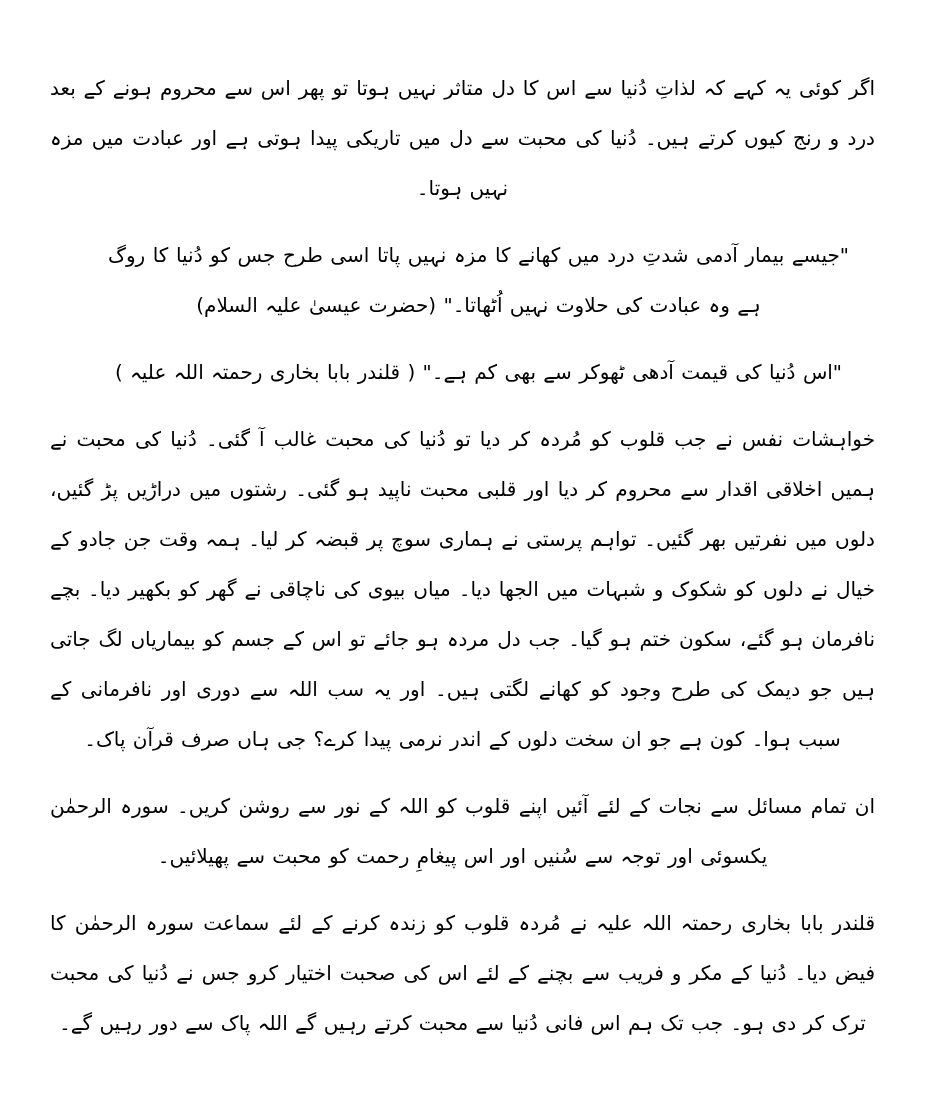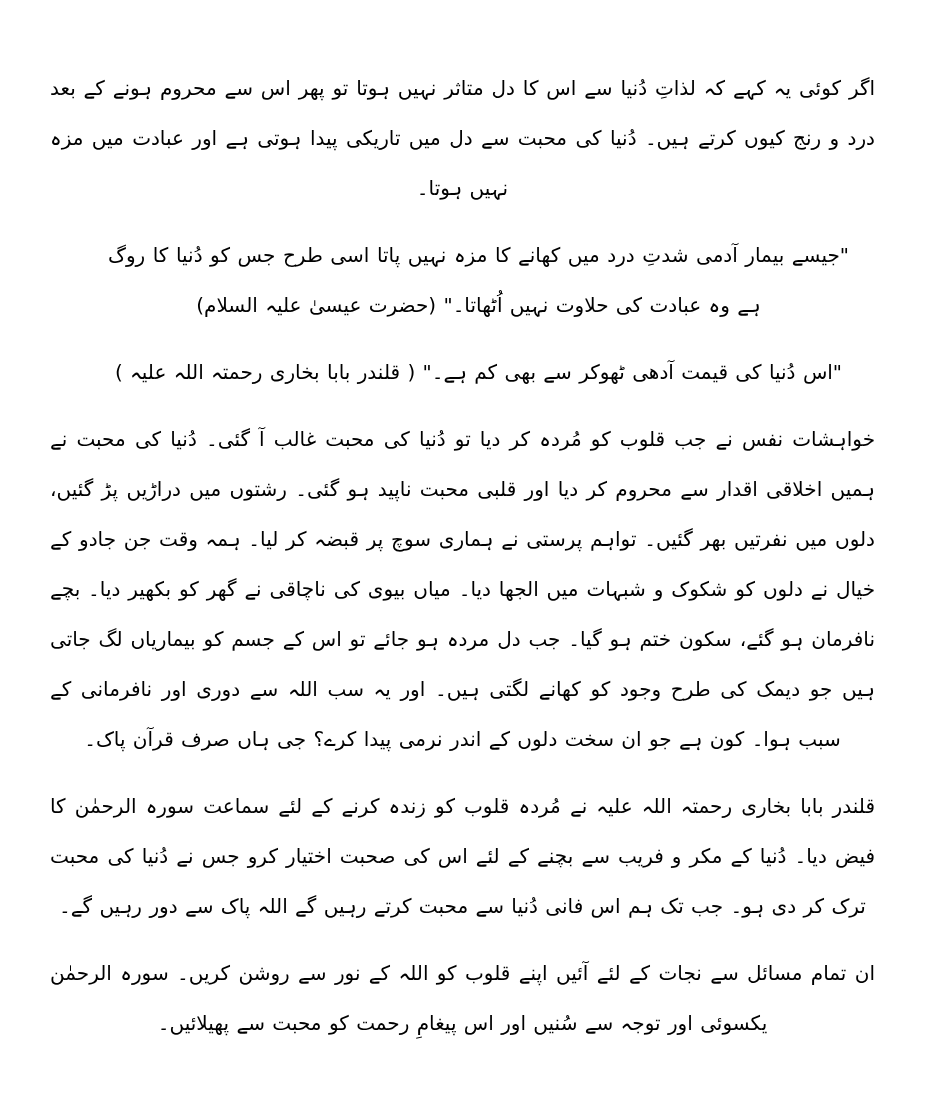--- a/index.html
+++ b/index.html
@@ -41,16 +41,16 @@
 <div class="page">
   <p class="para">اگر کوئی یہ کہے کہ لذاتِ دُنیا سے اس کا دل متاثر نہیں ہوتا تو پھر اس سے محروم ہونے کے بعد درد و رنج کیوں کرتے ہیں۔ دُنیا کی محبت سے دل میں تاریکی پیدا ہوتی ہے اور عبادت میں مزہ نہیں ہوتا۔</p>
 
   <p class="para quote">"جیسے بیمار آدمی شدتِ درد میں کھانے کا مزہ نہیں پاتا اسی طرح جس کو دُنیا کا روگ ہے وہ عبادت کی حلاوت نہیں اُٹھاتا۔" (حضرت عیسیٰ علیہ السلام)</p>
 
   <p class="para quote">"اس دُنیا کی قیمت آدھی ٹھوکر سے بھی کم ہے۔" ( قلندر بابا بخاری رحمتہ اللہ علیہ )</p>
 
 
   <p class="para">خواہشات نفس نے جب قلوب کو مُردہ کر دیا تو دُنیا کی محبت غالب آ گئی۔ دُنیا کی محبت نے ہمیں اخلاقی اقدار سے محروم کر دیا اور قلبی محبت ناپید ہو گئی۔ رشتوں میں دراڑیں پڑ گئیں، دلوں میں نفرتیں بھر گئیں۔ تواہم پرستی نے ہماری سوچ پر قبضہ کر لیا۔ ہمہ وقت جن جادو کے خیال نے دلوں کو شکوک و شبہات میں الجھا دیا۔ میاں بیوی کی ناچاقی نے گھر کو بکھیر دیا۔ بچے نافرمان ہو گئے، سکون ختم ہو گیا۔ جب دل مردہ ہو جائے تو اس کے جسم کو بیماریاں لگ جاتی ہیں جو دیمک کی طرح وجود کو کھانے لگتی ہیں۔ اور یہ سب اللہ سے دوری اور نافرمانی کے سبب ہوا۔ کون ہے جو ان سخت دلوں کے اندر نرمی پیدا کرے؟ جی ہاں صرف قرآن پاک۔</p>
 
+  <p class="para">ان تمام مسائل سے نجات کے لئے آئیں اپنے قلوب کو اللہ کے نور سے روشن کریں۔ سورہ الرحمٰن یکسوئی اور توجہ سے سُنیں اور اس پیغامِ رحمت کو محبت سے پھیلائیں۔</p>
+
   <p class="para">قلندر بابا بخاری رحمتہ اللہ علیہ نے مُردہ قلوب کو زندہ کرنے کے لئے سماعت سورہ الرحمٰن کا فیض دیا۔ دُنیا کے مکر و فریب سے بچنے کے لئے اس کی صحبت اختیار کرو جس نے دُنیا کی محبت ترک کر دی ہو۔ جب تک ہم اس فانی دُنیا سے محبت کرتے رہیں گے اللہ پاک سے دور رہیں گے۔</p>
-
-  <p class="para">ان تمام مسائل سے نجات کے لئے آئیں اپنے قلوب کو اللہ کے نور سے روشن کریں۔ سورہ الرحمٰن یکسوئی اور توجہ سے سُنیں اور اس پیغامِ رحمت کو محبت سے پھیلائیں۔</p>
 </div>
 
 </body></html>

